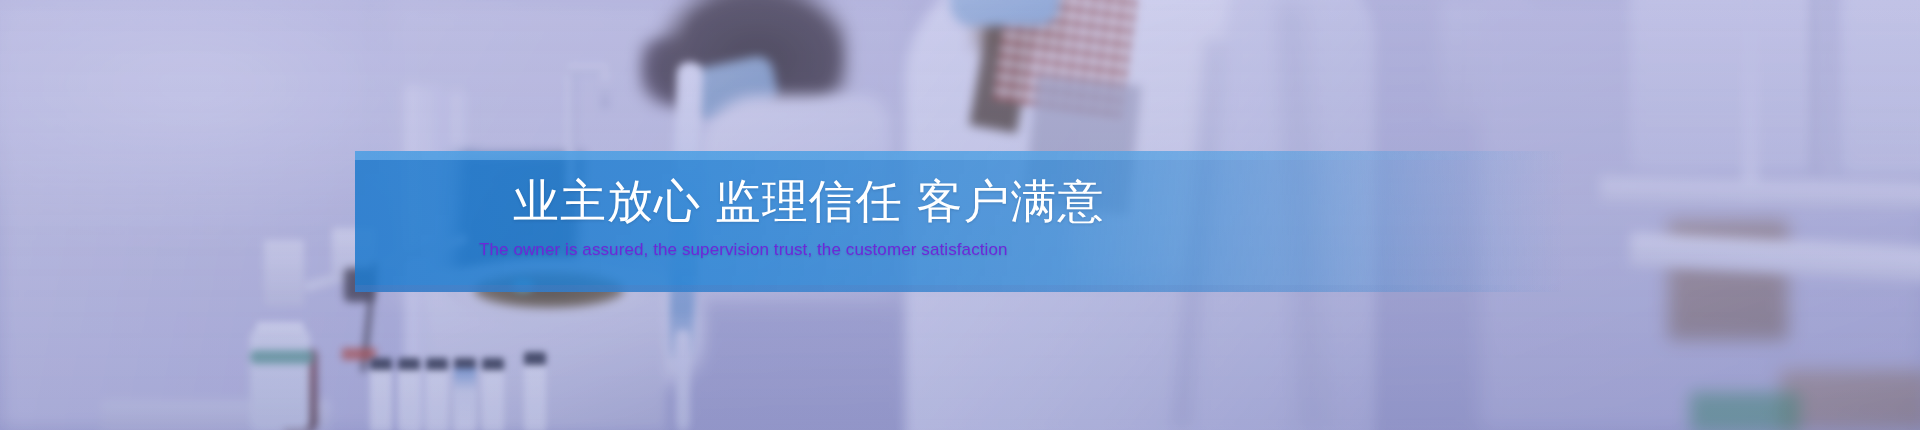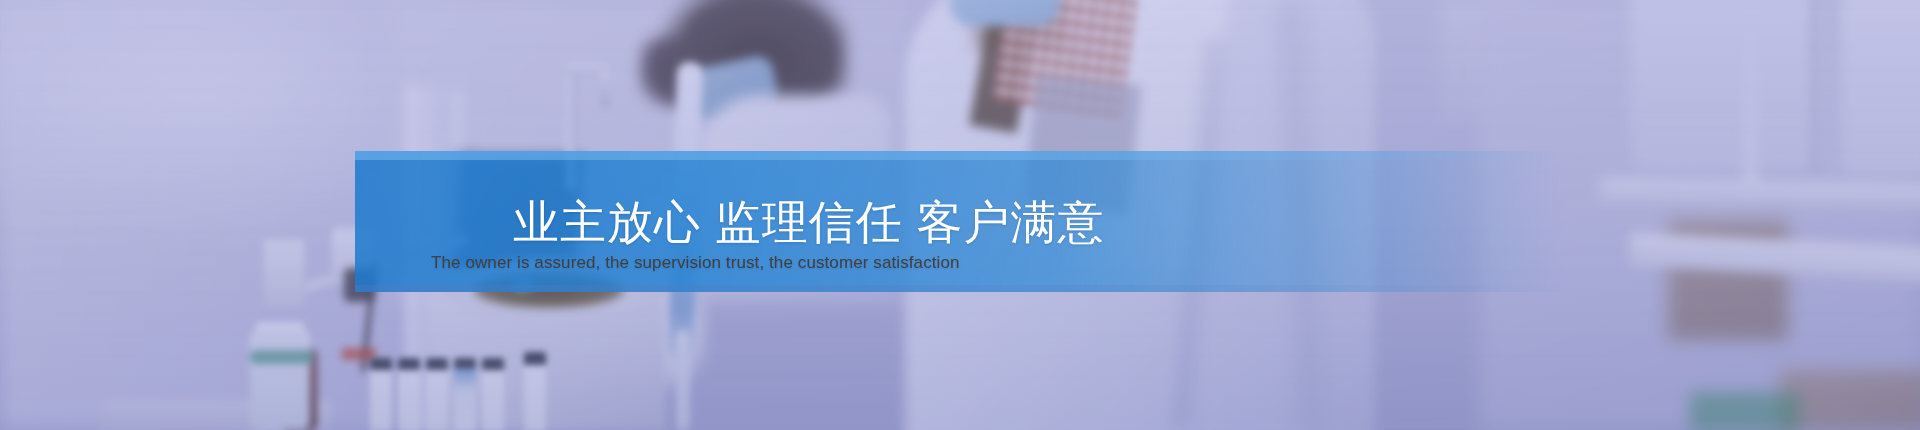--- a/index.html
+++ b/index.html
@@ -355,39 +355,39 @@
     left:355px;top:285px;width:1210px;height:7px;
     background:linear-gradient(90deg,
       rgba(90,120,185,.30) 0%,
       rgba(90,120,185,.20) 60%,
       rgba(90,120,185,0) 100%);
   }
 
   
   .textwrap{
     position:absolute;
-    left:355px;top:164px;width:1210px;height:141px;
+    left:355px;top:151px;width:1210px;height:141px;
     display:flex;flex-direction:column;
     align-items:flex-start;justify-content:center;
   }
   .headline{
     margin:0 0 2px 0;
     padding-left:158px;
     color:#ffffff;
     font-size:46px;
     line-height:1.18;
     font-weight:400;
     letter-spacing:1px;
     white-space:nowrap;
     text-shadow:0 1px 3px rgba(20,50,90,.22);
   }
   .subline{
-    margin:0;
-    padding-left:76px;
-    color:#404040;
+    margin:8px;
+    padding-left:116px;
+    color:#6d28d9;
     font-size:17px;
     line-height:1.3;
     font-weight:400;
     letter-spacing:.1px;
     white-space:nowrap;
     text-shadow:0 1px 2px rgba(20,50,90,.20);
   }
 </style>
 </head>
 <body>

